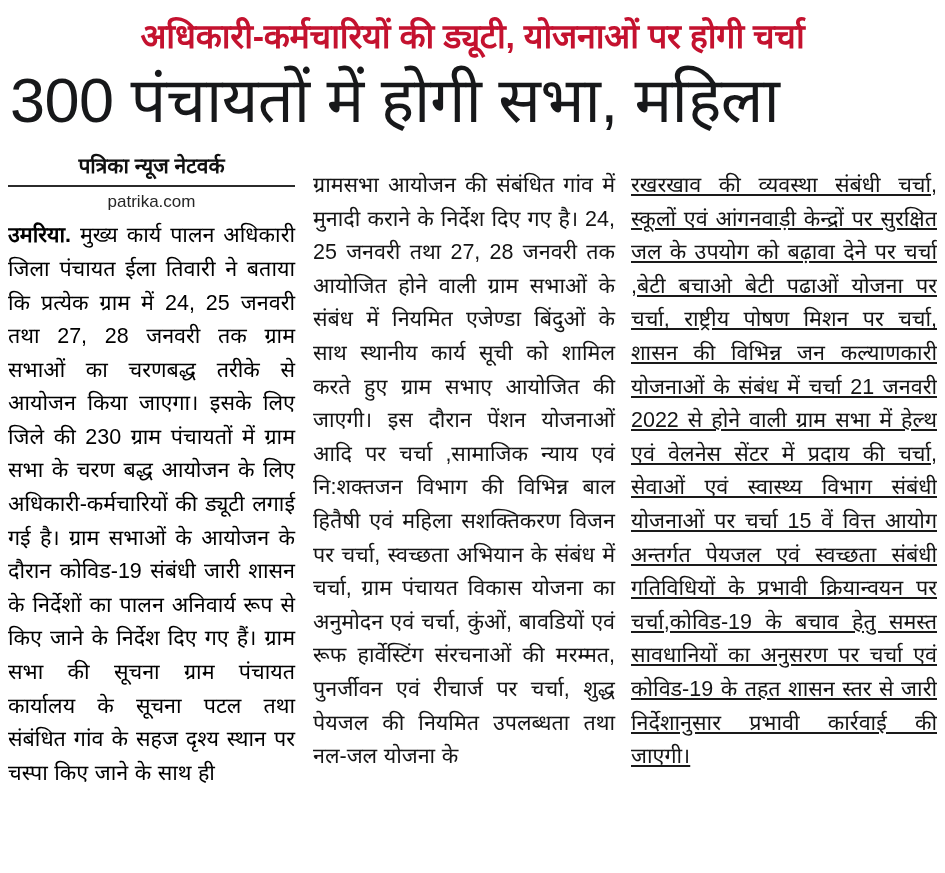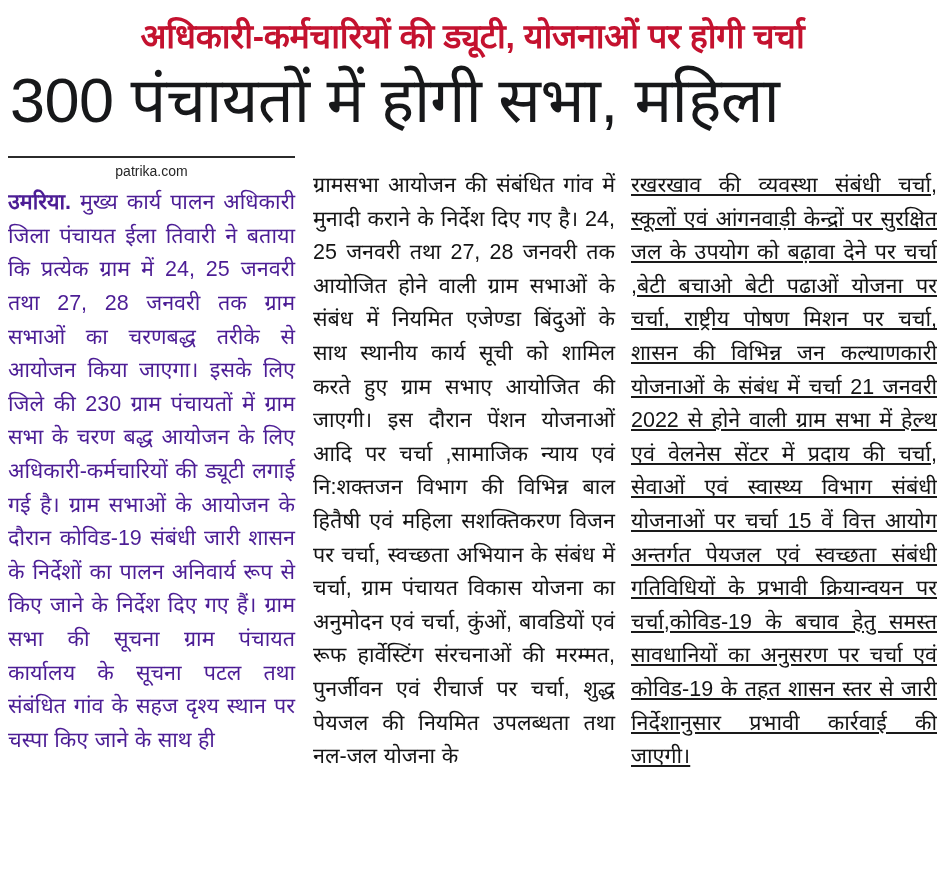--- a/index.html
+++ b/index.html
@@ -81,21 +81,21 @@
   }
   .byline-rule {
     border: 0;
     border-top: 2px solid #2b2b2b;
     margin: 3px 0 4px 0;
     width: 100%;
   }
   .site {
     text-align: center;
     font-family: "Liberation Sans", "DejaVu Sans", sans-serif;
-    font-size: 14px;
+    font-size: 17px;
     color: #262626;
     line-height: 1.3;
     padding-bottom: 6px;
   }
 
   
   .body-text {
     font-family: "Liberation Sans", "DejaVu Sans", sans-serif;
     font-size: 21.5px;
     line-height: 33.6px;
@@ -119,23 +119,24 @@
 
   <div class="kicker" style="color: rgb(196, 18, 47);">अधिकारी-कर्मचारियों की ड्यूटी, योजनाओं पर होगी चर्चा</div>
 
   <div class="headline" style="color: rgb(23, 24, 26);">
     <span class="hl-line">300 पंचायतों में होगी सभा, महिला</span>
   </div>
 
   <div class="columns">
 
     <div class="col col-1">
+      <div class="byline">पत्रिका न्यूज नेटवर्क</div>
       <hr class="byline-rule">
       <div class="site">patrika.com</div>
-      <div class="body-text" style="color: #4c1d95;">
+      <div class="body-text" style="color: #000000;">
         <span class="dateline">उमरिया.</span>
         <span>  मुख्य कार्य पालन अधिकारी जिला पंचायत ईला तिवारी ने बताया कि प्रत्येक ग्राम में 24, 25 जनवरी तथा 27, 28 जनवरी तक ग्राम सभाओं का चरणबद्ध तरीके से आयोजन किया जाएगा। इसके लिए जिले की 230 ग्राम पंचायतों में ग्राम सभा के चरण बद्ध आयोजन के लिए अधिकारी-कर्मचारियों की ड्यूटी लगाई गई है। ग्राम सभाओं के आयोजन के दौरान कोविड-19 संबंधी जारी शासन के निर्देशों का पालन अनिवार्य रूप से किए जाने के निर्देश दिए गए हैं। ग्राम सभा की सूचना ग्राम पंचायत कार्यालय के सूचना पटल तथा संबंधित गांव के सहज दृश्य स्थान पर चस्पा किए जाने के साथ ही</span>
       </div>
     </div>
 
     <div class="col col-2">
       <div class="body-text col2" style="color: rgb(21, 21, 21);">ग्रामसभा आयोजन की संबंधित गांव में मुनादी कराने के निर्देश दिए गए है। 24, 25 जनवरी तथा 27, 28 जनवरी तक आयोजित होने वाली ग्राम सभाओं के संबंध में नियमित एजेण्डा बिंदुओं के साथ स्थानीय कार्य सूची को शामिल करते हुए ग्राम सभाए आयोजित की जाएगी। इस दौरान पेंशन योजनाओं आदि पर चर्चा ,सामाजिक न्याय एवं नि:शक्तजन विभाग की विभिन्न बाल हितैषी एवं महिला सशक्तिकरण विजन पर चर्चा, स्वच्छता अभियान के संबंध में चर्चा, ग्राम पंचायत विकास योजना का अनुमोदन एवं चर्चा, कुंओं, बावडियों एवं रूफ हार्वेस्टिंग संरचनाओं की मरम्मत, पुनर्जीवन एवं रीचार्ज पर चर्चा, शुद्ध पेयजल की नियमित उपलब्धता तथा नल-जल योजना के</div>
     </div>
 
     <div class="col col-3">

